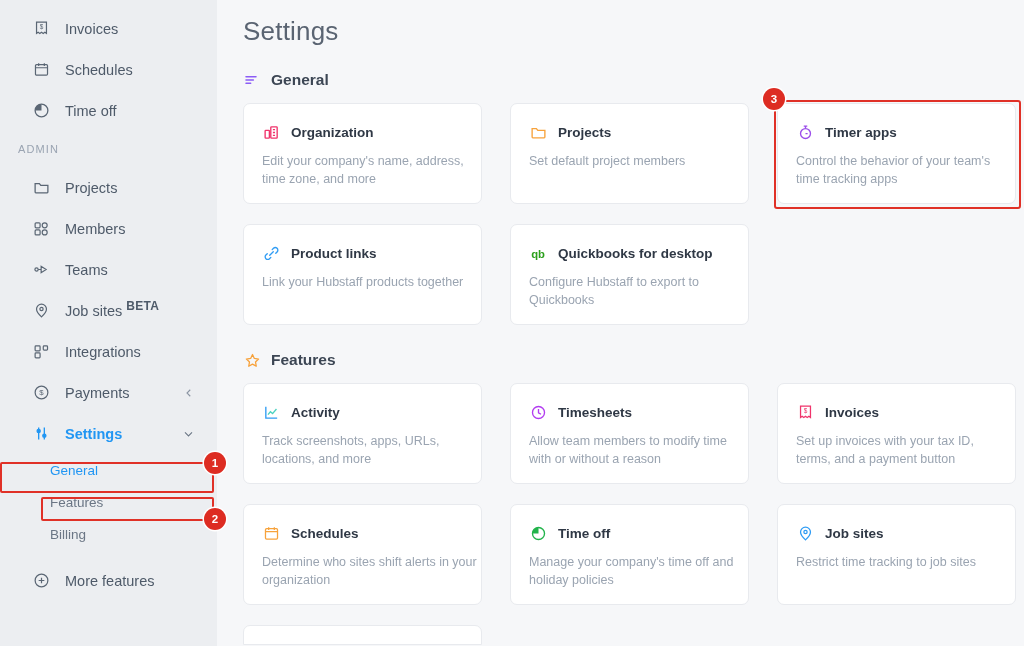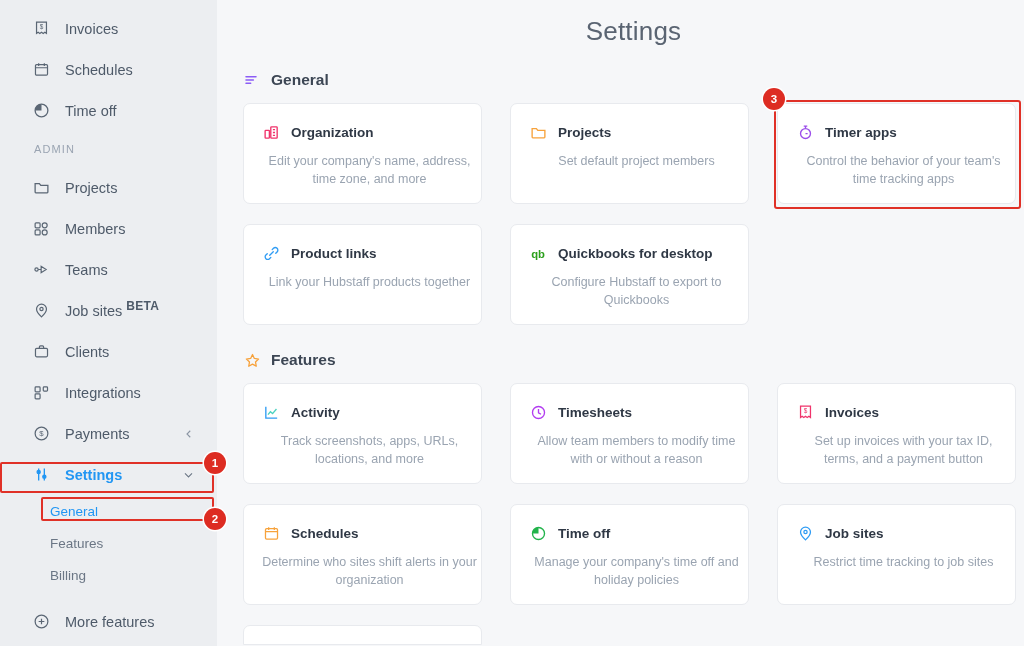--- a/index.html
+++ b/index.html
@@ -2,21 +2,21 @@
 <html><head>
 <meta charset="utf-8">
 <style>
   * { box-sizing: border-box; margin: 0; padding: 0; }
   html, body {
     width: 1024px; height: 646px;
     overflow: hidden;
     font-family: "Liberation Sans", sans-serif;
     background: #f6f7f9;
   }
-  .app { position: relative; width: 1024px; height: 646px; display: flex; text-align: center; }
+  .app { position: relative; width: 1024px; height: 646px; display: flex; }
 
   
   .sidebar {
     width: 217px; height: 646px;
     background: #eceef1;
     flex: 0 0 217px;
     position: relative;
     padding-top: 8px;
     overflow: hidden;
   }
@@ -35,21 +35,21 @@
     flex: 0 0 22px;
   }
   .nav-item .lbl { white-space: nowrap; }
   .nav-item .beta {
     font-size: 12px; font-weight: bold;
     margin-left: 4px; letter-spacing: .3px;
     align-self: flex-start; margin-top: 9px;
     color: #4e5a69;
   }
   .nav-section {
-    padding-left: 34px;
+    padding-left: 18px;
     font-size: 11px;
     letter-spacing: 1.1px;
     color: #9aa4b2;
     height: 36px;
     display: flex; align-items: center;
   }
   .nav-item.active { color: #2196f3; font-weight: bold; }
   .nav-item.active .lbl { color: #2196f3; }
   .nav-chevron {
     position: absolute; right: 22px; top: 50%;
@@ -249,29 +249,20 @@
       <span class="ico">
         <svg width="17" height="17" viewBox="0 0 24 24" fill="none" stroke="#5a6674" stroke-width="1.7">
           <path d="M12 21s7-6.2 7-11a7 7 0 1 0-14 0c0 4.8 7 11 7 11z"></path>
           <circle cx="12" cy="10" r="2.3"></circle>
         </svg>
       </span>
       <span class="lbl">Job sites</span>
       <span class="beta">BETA</span>
     </div>
 
-    <div class="nav-item">
-      <span class="ico">
-        <svg width="17" height="17" viewBox="0 0 24 24" fill="none" stroke="#5a6674" stroke-width="1.7">
-          <rect x="3.5" y="7.5" width="17" height="12" rx="1.7"></rect>
-          <path d="M9 7.5V5.5a1.5 1.5 0 0 1 1.5-1.5h3A1.5 1.5 0 0 1 15 5.5v2"></path>
-        </svg>
-      </span>
-      <span class="lbl">Clients</span>
-    </div>
 
     <div class="nav-item">
       <span class="ico">
         <svg width="17" height="17" viewBox="0 0 24 24" fill="none" stroke="#5a6674" stroke-width="1.7">
           <rect x="3" y="4" width="7" height="7" rx="1.2"></rect>
           <rect x="14.5" y="4" width="6" height="6" rx="1.2"></rect>
           <rect x="3" y="14" width="7" height="7" rx="1.2"></rect>
         </svg>
       </span>
       <span class="lbl">Integrations</span>

